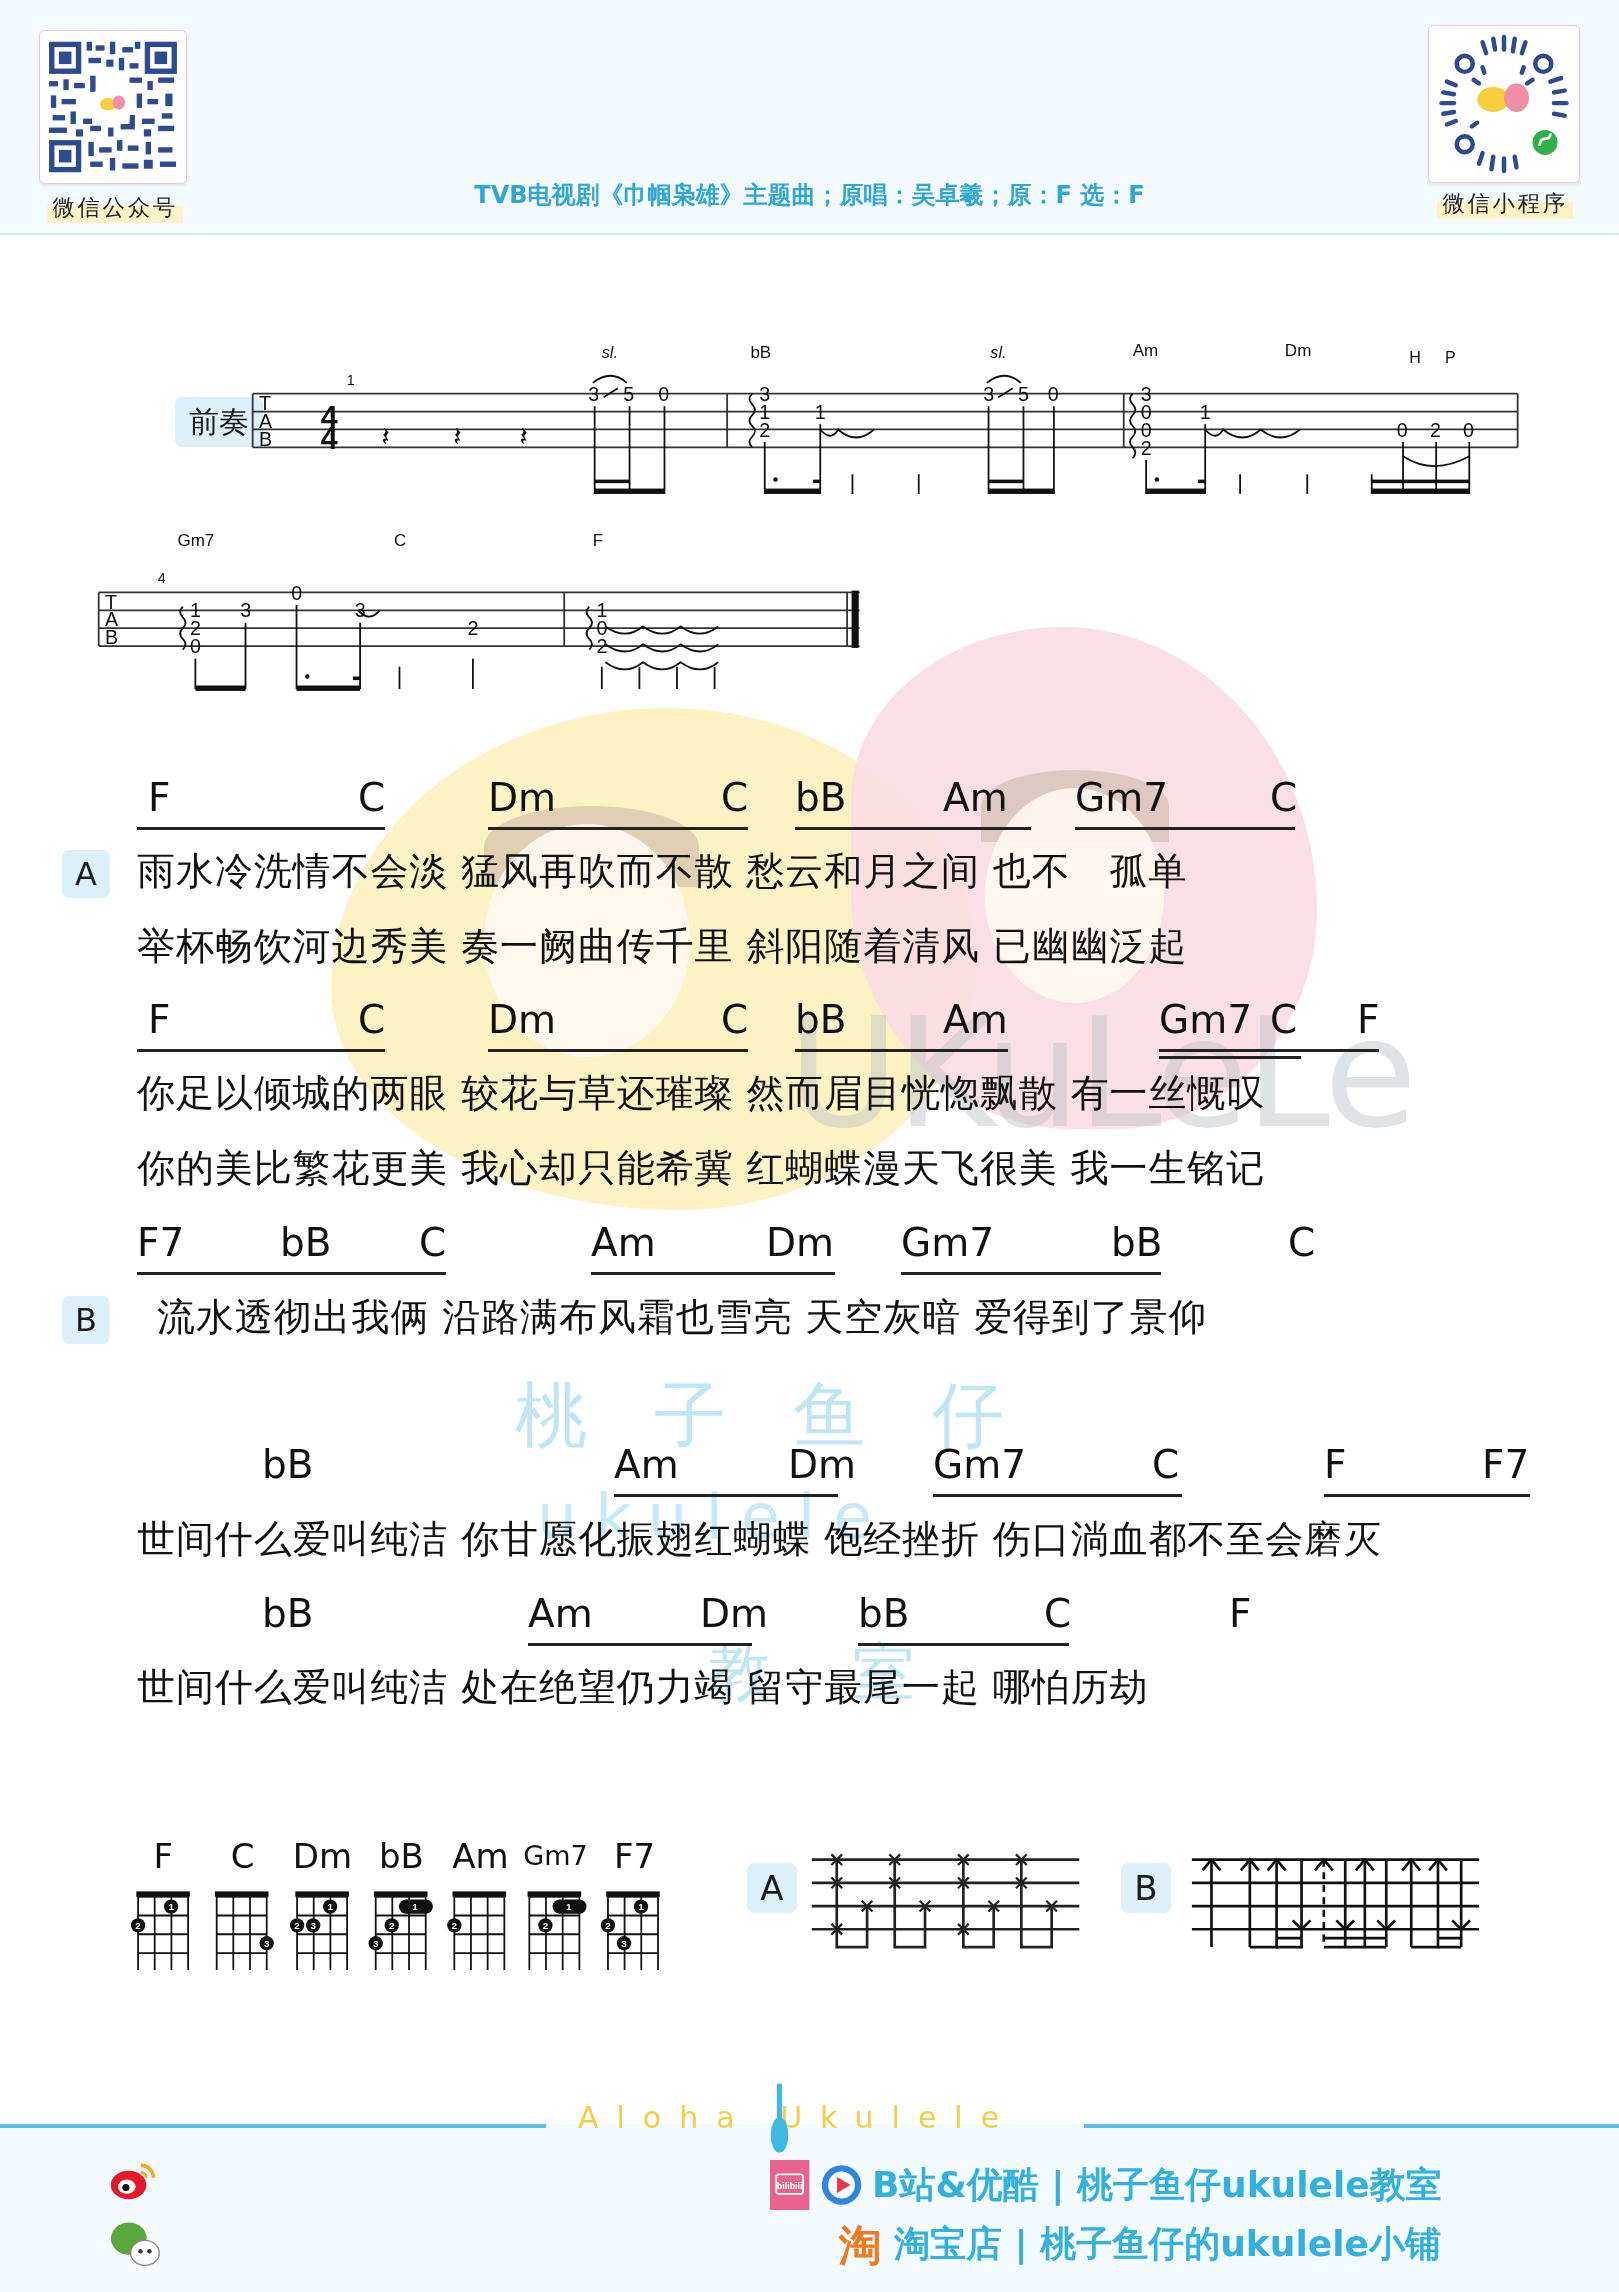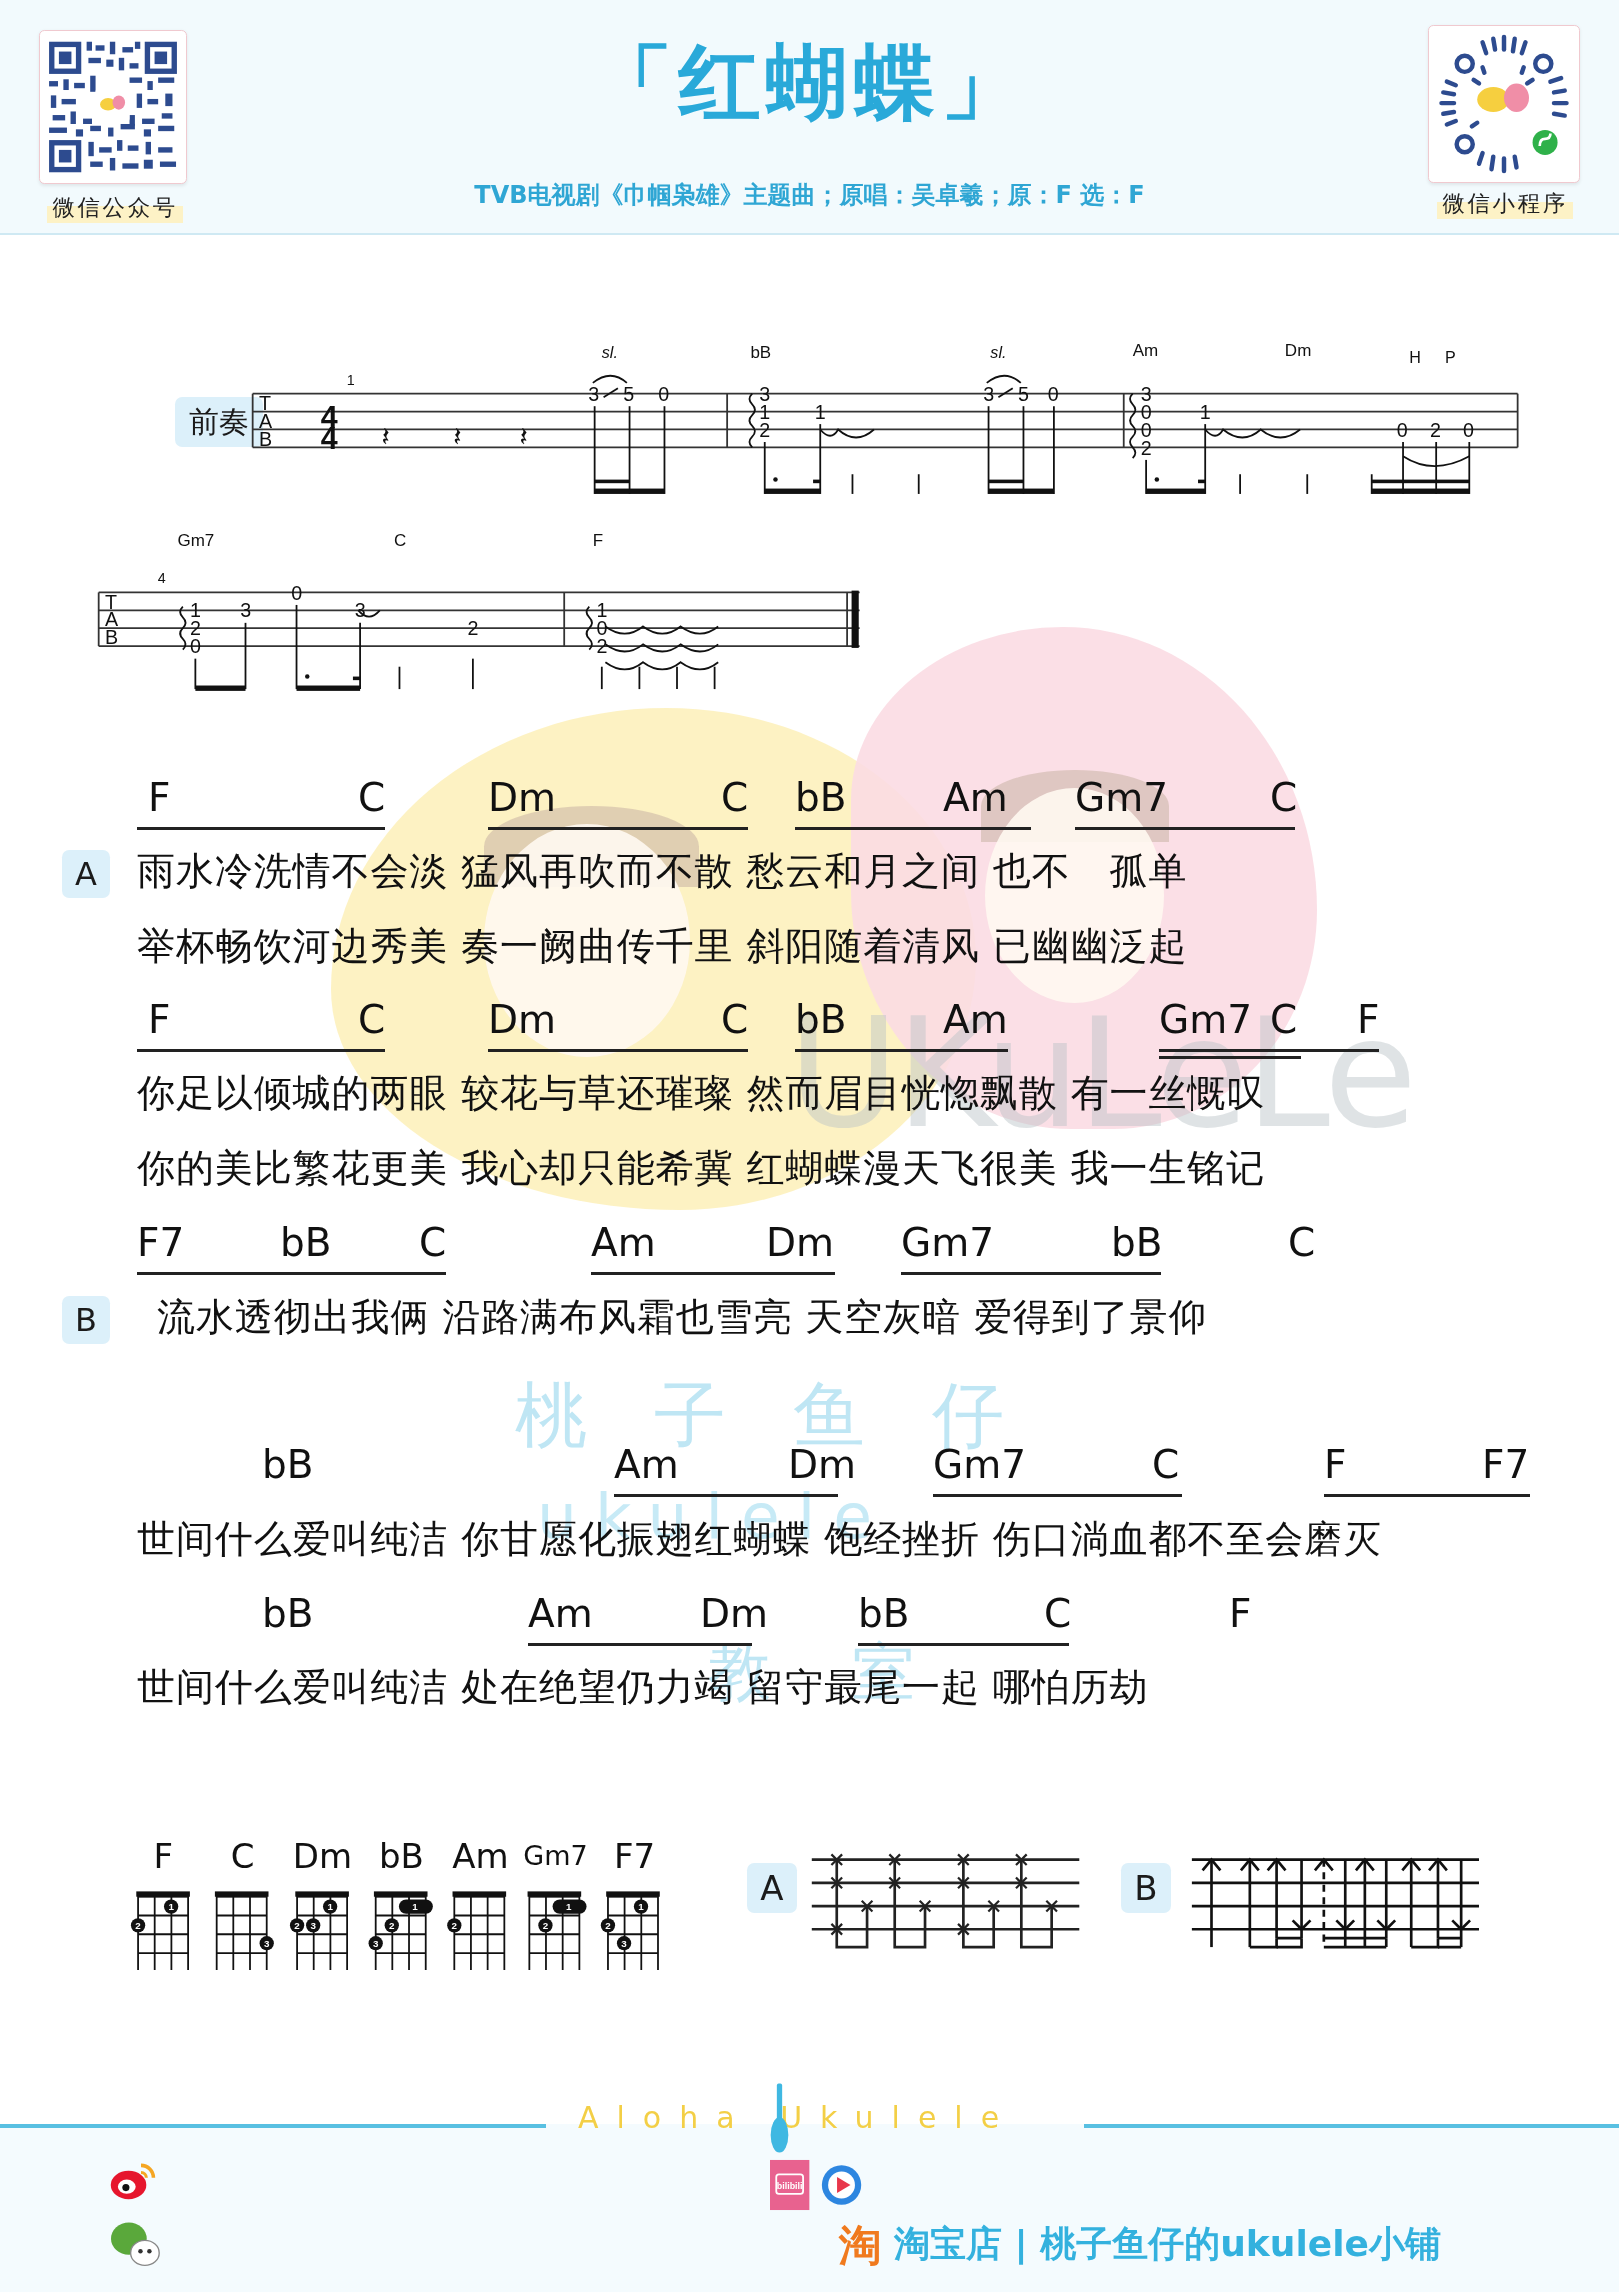--- a/index.html
+++ b/index.html
@@ -126,21 +126,20 @@
           <rect x="116" y="144" width="10" height="10"></rect>
           <rect x="134" y="146" width="18" height="6"></rect>
       </g>
       <rect x="62" y="64" width="38" height="38" fill="#fff" rx="4"></rect>
       <ellipse cx="76" cy="82" rx="9" ry="7" fill="#f6cf3f"></ellipse>
         <ellipse cx="88" cy="80" rx="7" ry="8" fill="#f08ea7"></ellipse>
     </svg>
   </div>
   <div class="qr-caption left">微信公众号</div>
 
-  <div class="title">「红蝴蝶」</div>
   <div class="credits l2">TVB电视剧《巾帼枭雄》主题曲；原唱：吴卓羲；原：F  选：F</div>
 
   <div class="qr-card qr-right">
     <svg width="150" height="156" viewBox="0 0 168 174">
       <g stroke="#2d4b8f" stroke-width="5" stroke-linecap="round" fill="none">
         <circle cx="40" cy="42" r="9"></circle>
           <circle cx="128" cy="42" r="9"></circle>
           <circle cx="40" cy="132" r="9"></circle>
         <line x1="84" y1="12" x2="84" y2="26"></line>
           <line x1="72" y1="14" x2="74" y2="26"></line>
@@ -611,20 +610,21 @@
 
 <div class="footer-item" style="left:770px;top:2158px">
   <svg width="93" height="54" viewBox="0 0 104 60" style="font-size:40px">
     <rect x="0" y="2" width="44" height="56" fill="#e8628f"></rect>
     <rect x="7" y="18" width="30" height="22" rx="3" fill="none" stroke="#fff" stroke-width="2"></rect>
     <text x="22" y="34" font-size="10" fill="#fff" text-anchor="middle">bilibili</text>
     <circle cx="80" cy="30" r="22" fill="#2d86e0"></circle>
       <circle cx="80" cy="30" r="15" fill="#fff"></circle>
     <path d="M75 21 L90 30 L75 39 Z" fill="#e8364a"></path>
   </svg>
+  <span>B站&amp;优酷 | 桃子鱼仔ukulele教室</span>
 </div>
 
 <div class="footer-item" style="left:109px;top:2219px">
   <svg width="54" height="50" viewBox="0 0 60 56">
     <ellipse cx="22" cy="22" rx="20" ry="18" fill="#5aa83b"></ellipse>
     <ellipse cx="40" cy="38" rx="16" ry="14" fill="#fff" stroke="#888" stroke-width="1.5"></ellipse>
     <circle cx="35" cy="36" r="2.5" fill="#333"></circle>
       <circle cx="45" cy="36" r="2.5" fill="#333"></circle>
   </svg>
 </div>

